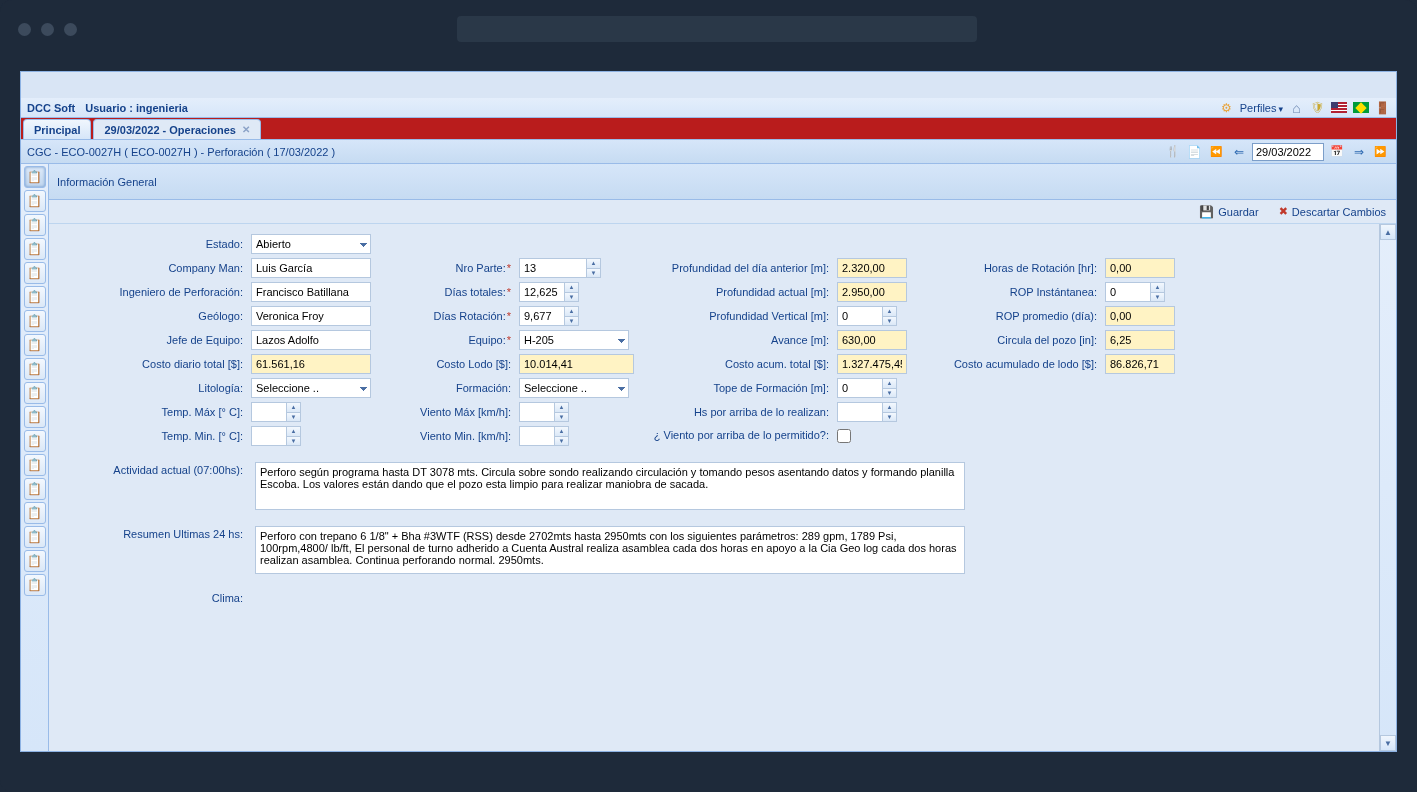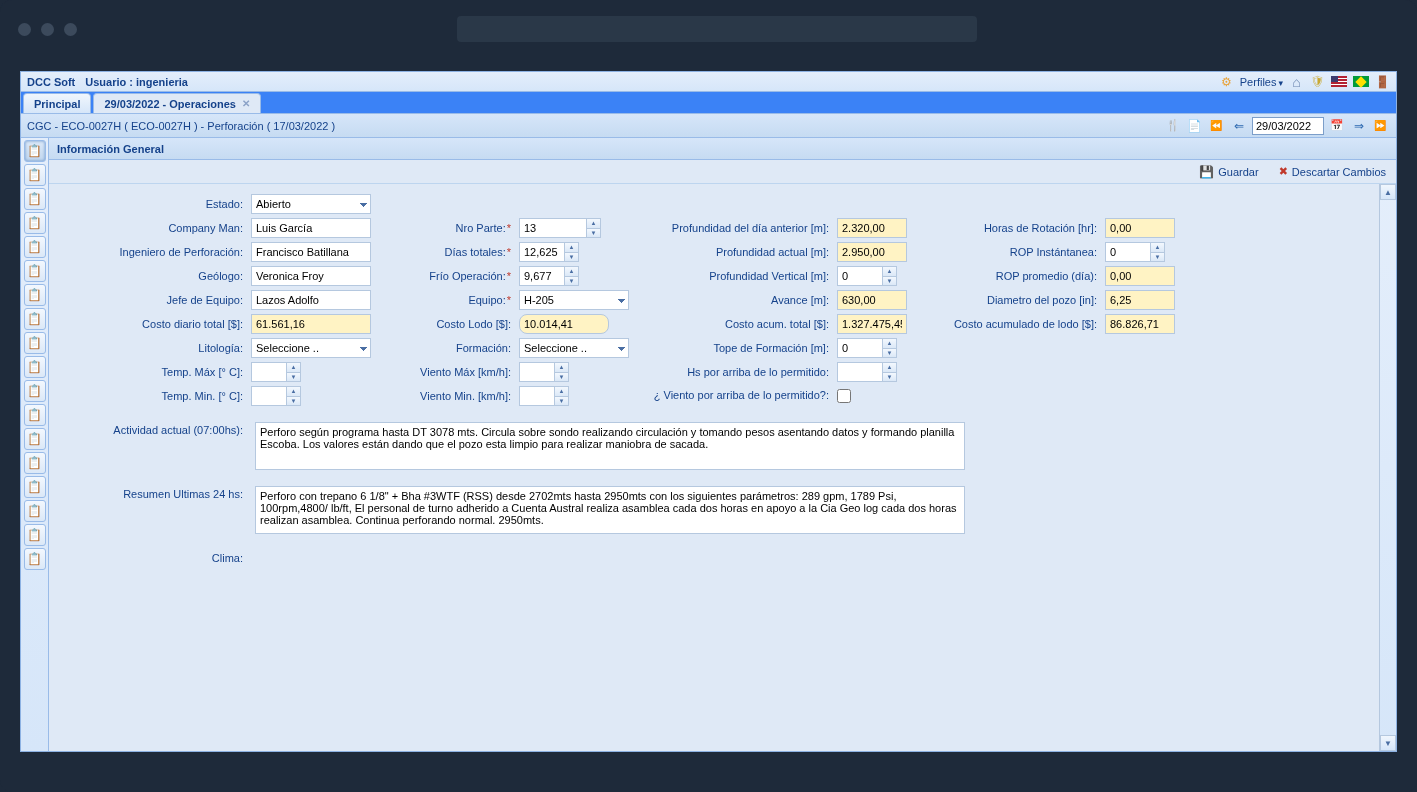--- a/index.html
+++ b/index.html
@@ -46,38 +46,39 @@
   
   .top-bar {
     height: 20px;
     background: linear-gradient(#e4eefb,#d6e6f9);
     border-bottom: 1px solid #99bbe8;
     display: flex;
     align-items: center;
     padding: 0 6px;
     gap: 6px;
     font-size: 11px;
+    margin-top: 26px;
   }
   .app-name { color: #15428b; font-weight: bold; margin-right: 4px;}
   .user-link { color: #15428b; font-weight: bold; text-decoration: none; }
   .top-bar-spacer { flex: 1; }
   .top-icon { width: 15px; height: 15px; display: inline-flex; align-items: center; justify-content: center; cursor: pointer; }
   .gear-orange::before { content:"⚙"; color:#e8a33b; font-size:12px; }
   .dropdown-caret::after { content:"▾"; font-size:9px; color:#15428b; margin-left:2px;}
   .home-icon::before { content:"⌂"; color:#6b86b0; font-size:14px;}
   .shield-icon::before { content:"🛡"; font-size:11px; color:#c9a830;}
   .flag-us { width:16px;height:11px;background:linear-gradient(to bottom,#b22234 0%,#b22234 14%,#fff 14%,#fff 28%,#b22234 28%,#b22234 42%,#fff 42%,#fff 57%,#b22234 57%,#b22234 71%,#fff 71%,#fff 85%,#b22234 85%);position:relative;}
   .flag-us::before{content:"";position:absolute;left:0;top:0;width:7px;height:6px;background:#3c3b6e;}
   .flag-br { width:16px;height:11px;background:#009b3a;display:flex;align-items:center;justify-content:center;}
   .flag-br::before{content:"";width:8px;height:8px;background:#fedf00;transform:rotate(45deg);}
   .door-icon::before{content:"🚪";font-size:12px;}
   
   .tab-bar {
     height: 22px;
-    background: #3b82f6;
+    background: #b91c1c;
     border-bottom: 1px solid #99bbe8;
     display: flex;
     align-items: flex-end;
     padding-left: 2px;
     gap: 2px;
   }
   .tab {
     height: 20px;
     padding: 0 10px;
     border: 1px solid #99bbe8;
@@ -154,28 +155,28 @@
   }
   .rail-btn.active { background:linear-gradient(#dce9f8,#c0d6ee); box-shadow: inset 0 0 3px #6a93c7; }
   .rail-btn::before { content:"📋"; font-size:12px; color:#4a6ea3; }
   .content-col {
     flex:1;
     display:flex;
     flex-direction:column;
     overflow:hidden;
   }
   .panel-header {
-    height:22px;
+    height:36px;
     background: linear-gradient(#d6e6f9,#c6dbf2);
     border-bottom:1px solid #99bbe8;
     display:flex;
     align-items:center;
     padding:0 8px;
     color:#15428b;
-    font-weight:bold;
+    font-weight:normal;
   }
   .actions-row {
     height:24px;
     border-bottom:1px solid #bdd5ef;
     display:flex;
     justify-content:flex-end;
     align-items:center;
     gap:20px;
     padding-right:10px;
     background:#dfe9f6;
@@ -420,21 +421,21 @@
                 <div class="spinner">
                   <div>▲</div>
                   <div>▼</div>
                 </div>
               </div>
 
             <div class="fl">Geólogo:</div>
             <div class="field-wrap">
                 <input class="txt-input" value="Veronica Froy" style="">
               </div>
-            <div class="fl req">Frío Operación:</div>
+            <div class="fl req">Días Rotación:</div>
             <div class="field-wrap">
                 <input class="txt-input" style="width: 46px;" value="9,677">
                 <div class="spinner">
                   <div>▲</div>
                   <div>▼</div>
                 </div>
               </div>
             <div class="fl">Profundidad Vertical [m]:</div>
             <div class="field-wrap">
                 <input class="txt-input" style="width: 46px;" value="0">
@@ -453,32 +454,32 @@
                 <input class="txt-input" value="Lazos Adolfo" style="">
               </div>
             <div class="fl req">Equipo:</div>
             <div class="field-wrap">
                 <select class="sel-input" style="width:110px"><option>H-205</option></select>
               </div>
             <div class="fl">Avance [m]:</div>
             <div class="field-wrap">
                 <input class="txt-input ro" readonly="" value="630,00" style="">
               </div>
-            <div class="fl">Diametro del pozo [in]:</div>
+            <div class="fl">Circula del pozo [in]:</div>
             <div class="field-wrap">
                 <input class="txt-input ro" readonly="" value="6,25" style="">
               </div>
 
             <div class="fl">Costo diario total [$]:</div>
             <div class="field-wrap">
                 <input class="txt-input ro" readonly="" value="61.561,16" style="">
               </div>
             <div class="fl">Costo Lodo [$]:</div>
             <div class="field-wrap">
-                <input class="txt-input ro" readonly="" style="width: 90px; border-radius: 8px;" value="10.014,41">
+                <input class="txt-input ro" readonly="" style="width: 115px;" value="10.014,41">
               </div>
             <div class="fl">Costo acum. total [$]:</div>
             <div class="field-wrap">
                 <input class="txt-input ro" readonly="" value="1.327.475,45" style="">
               </div>
             <div class="fl">Costo acumulado de lodo [$]:</div>
             <div class="field-wrap">
                 <input class="txt-input ro" readonly="" value="86.826,71" style="">
               </div>
 
@@ -510,21 +511,21 @@
                 </div>
               </div>
             <div class="fl">Viento Máx [km/h]:</div>
             <div class="field-wrap">
                 <input class="txt-input" style="width: 36px;" value="">
                 <div class="spinner">
                   <div>▲</div>
                   <div>▼</div>
                 </div>
               </div>
-            <div class="fl">Hs por arriba de lo permitido:</div>
+            <div class="fl">Hs por arriba de lo realizan:</div>
             <div class="field-wrap">
                 <input class="txt-input" style="width: 46px;" value="">
                 <div class="spinner">
                   <div>▲</div>
                   <div>▼</div>
                 </div>
               </div>
             <div></div>
               <div></div>
 

